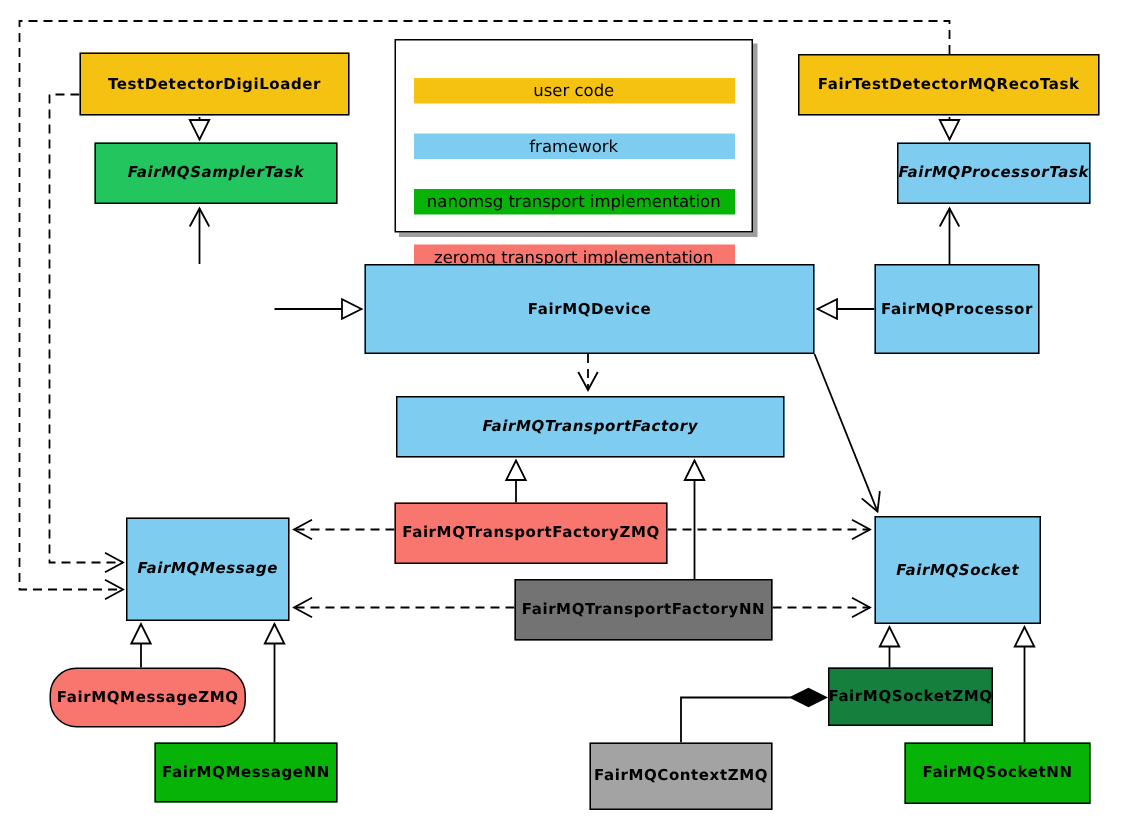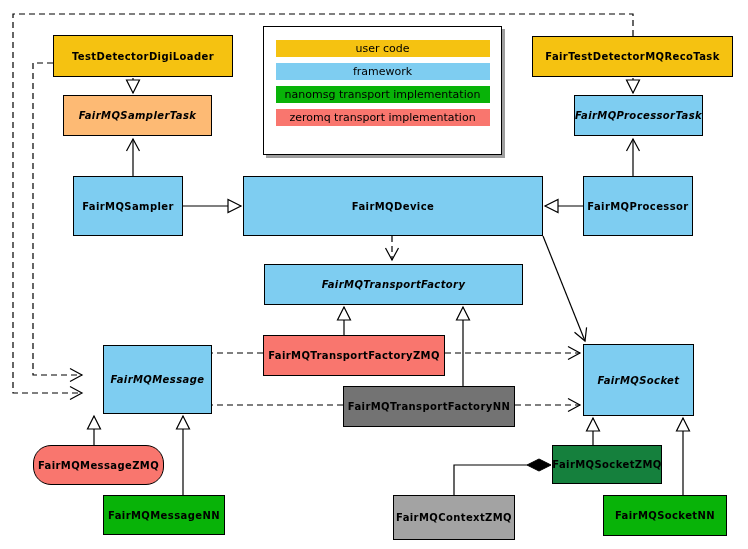--- a/index.html
+++ b/index.html
@@ -15,21 +15,21 @@
     display:flex;align-items:center;justify-content:center;
     font-size:10px;font-weight:bold;letter-spacing:0.4px;color:#000;
     text-align:center;line-height:1.1;
   }
   .node.abstract{font-style:italic;}
   .legend{
     position:absolute;z-index:2;left:263px;top:26px;width:239px;height:129px;
     box-sizing:border-box;background:#fff;border:1.5px solid #000;
     box-shadow:3px 3px 0 #9e9e9e;
     display:flex;flex-direction:column;align-items:center;
-    padding:13px 10px;gap:6px;
+    padding:25px 10px;gap:20px;
   }
   .legend-swatch{
     width:214px;height:17px;flex:0 0 17px;
     display:flex;align-items:center;justify-content:center;
     font-size:11px;color:#000;white-space:nowrap;
   }
 </style>
 </head>
 <body>
 
@@ -80,37 +80,36 @@
     <div class="legend-swatch" style="background-color: rgb(245, 194, 17);">user code</div>
     <div class="legend-swatch" style="background-color: rgb(126, 205, 241);">framework</div>
     <div class="legend-swatch" style="background-color: rgb(8, 179, 8);">nanomsg transport implementation</div>
     <div class="legend-swatch" style="background-color: rgb(249, 118, 110);">zeromq transport implementation</div>
   </div>
 
   <div class="node" style="left: 53px; top: 35px; width: 180px; height: 42px; background-color: rgb(245, 194, 17);">TestDetectorDigiLoader</div>
 
   <div class="node" style="left: 532px; top: 36px; width: 201px; height: 41px; background-color: rgb(245, 194, 17);">FairTestDetectorMQRecoTask</div>
 
-  <div class="node abstract" style="left: 63px; top: 95px; width: 149px; height: 41px; background-color: #fdba74;">FairMQSamplerTask</div>
+  <div class="node abstract" style="left: 63px; top: 95px; width: 162px; height: 41px; background-color: #22c55e;">FairMQSamplerTask</div>
 
-  <div class="node abstract" style="left: 574px; top: 95px; width: 129px; height: 41px; background-color: rgb(126, 205, 241);">FairMQProcessorTask</div>
+  <div class="node abstract" style="left: 598px; top: 95px; width: 129px; height: 41px; background-color: rgb(126, 205, 241);">FairMQProcessorTask</div>
 
-  <div class="node" style="left: 73px; top: 176px; width: 110px; height: 60px; background-color: rgb(126, 205, 241);">FairMQSampler</div>
 
   <div class="node" style="left: 243px; top: 176px; width: 300px; height: 60px; background-color: rgb(126, 205, 241);">FairMQDevice</div>
 
   <div class="node" style="left: 583px; top: 176px; width: 110px; height: 60px; background-color: rgb(126, 205, 241);">FairMQProcessor</div>
 
   <div class="node abstract" style="left: 264px; top: 264px; width: 259px; height: 41px; background-color: rgb(126, 205, 241);">FairMQTransportFactory</div>
 
   <div class="node" style="left: 263px; top: 335px; width: 182px; height: 41px; background-color: rgb(249, 118, 110);">FairMQTransportFactoryZMQ</div>
 
   <div class="node" style="left: 343px; top: 386px; width: 172px; height: 41px; background-color: #737373;">FairMQTransportFactoryNN</div>
 
-  <div class="node abstract" style="left: 84px; top: 345px; width: 109px; height: 69px; background-color: rgb(126, 205, 241); margin-left: 19px;">FairMQMessage</div>
+  <div class="node abstract" style="left: 84px; top: 345px; width: 109px; height: 69px; background-color: rgb(126, 205, 241);">FairMQMessage</div>
 
   <div class="node abstract" style="left: 583px; top: 344px; width: 111px; height: 72px; background-color: rgb(126, 205, 241);">FairMQSocket</div>
 
   <div class="node" style="left: 33px; top: 445px; width: 131px; height: 40px; background-color: rgb(249, 118, 110); border-radius: 18px;">FairMQMessageZMQ</div>
 
   <div class="node" style="left: 103px; top: 495px; width: 122px; height: 40px; background-color: rgb(8, 179, 8);">FairMQMessageNN</div>
 
   <div class="node" style="left: 552px; top: 445px; width: 110px; height: 39px; background-color: #15803d;">FairMQSocketZMQ</div>
 
   <div class="node" style="left: 393px; top: 495px; width: 122px; height: 45px; background-color: #a3a3a3;">FairMQContextZMQ</div>

